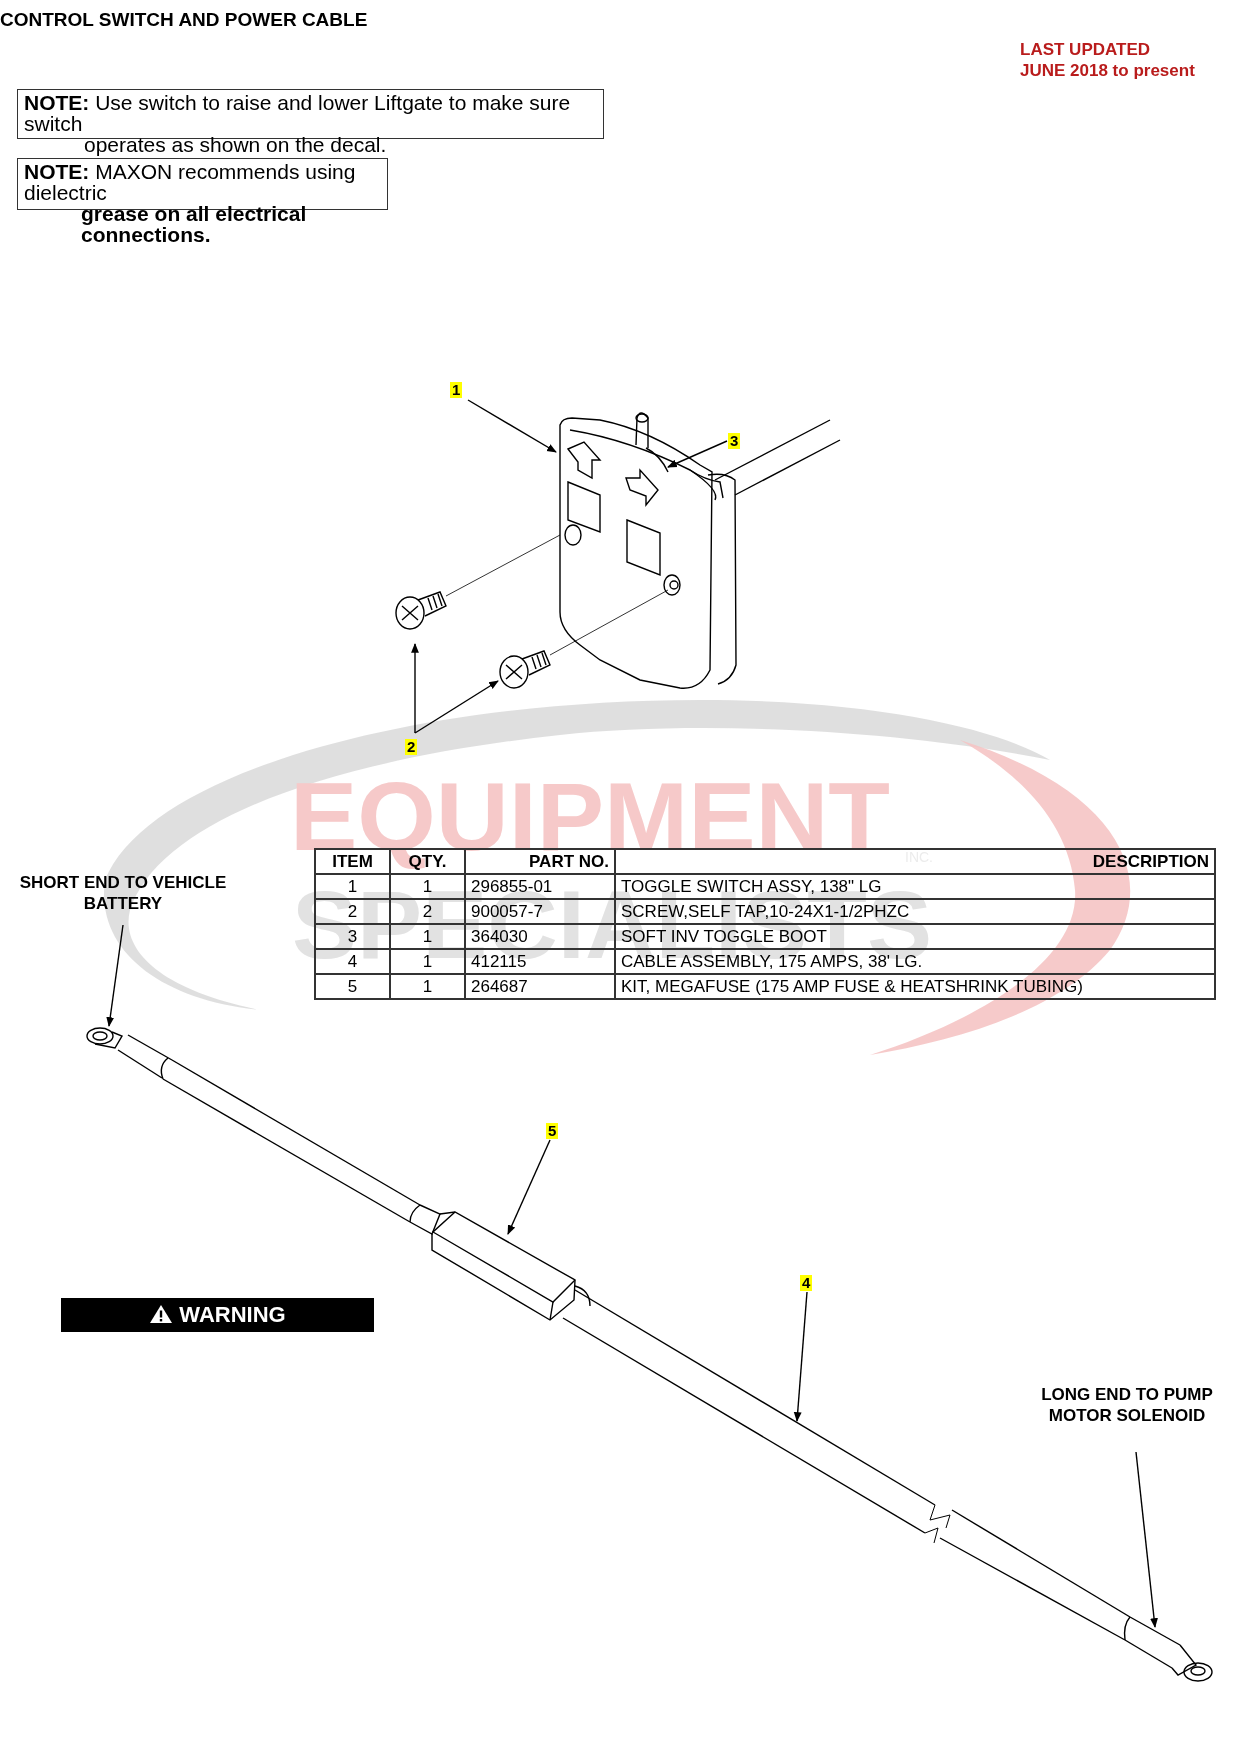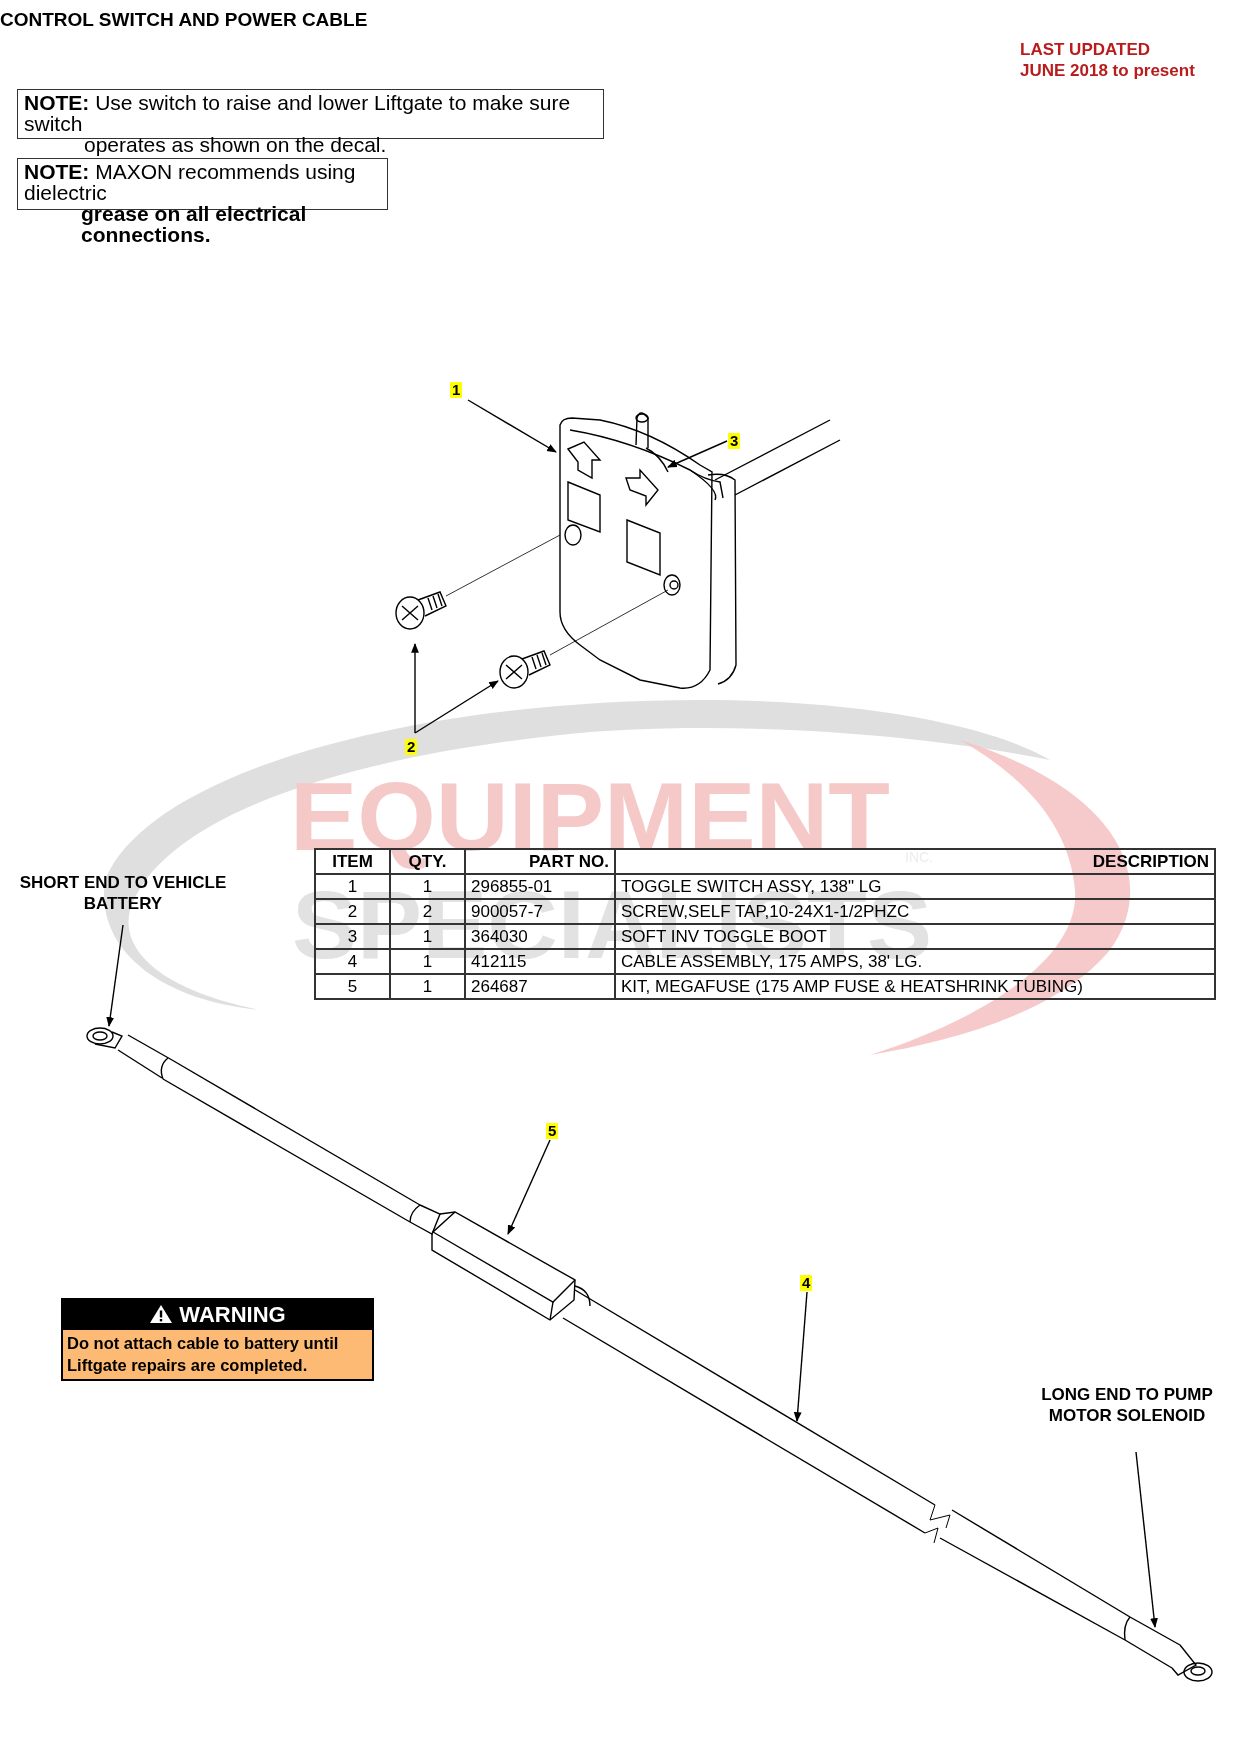--- a/index.html
+++ b/index.html
@@ -217,17 +217,13 @@
 </div>
 
 <div class="abs warning">
   <div class="head">
     <svg width="24" height="20" viewBox="0 0 24 20" style="vertical-align:-2px; margin-right:6px;">
       <path d="M12 1 L23 19 L1 19 Z" fill="#fff"></path>
       <rect x="10.8" y="6.5" width="2.4" height="7" fill="#000"></rect>
       <rect x="10.8" y="15" width="2.4" height="2.4" fill="#000"></rect>
     </svg><span>WARNING</span>
   </div>
-  <div class="body">
-    <div>Do not attach cable to battery until</div>
-    <div>Liftgate repairs are completed.</div>
-  </div>
 </div>
 
 </body></html>

